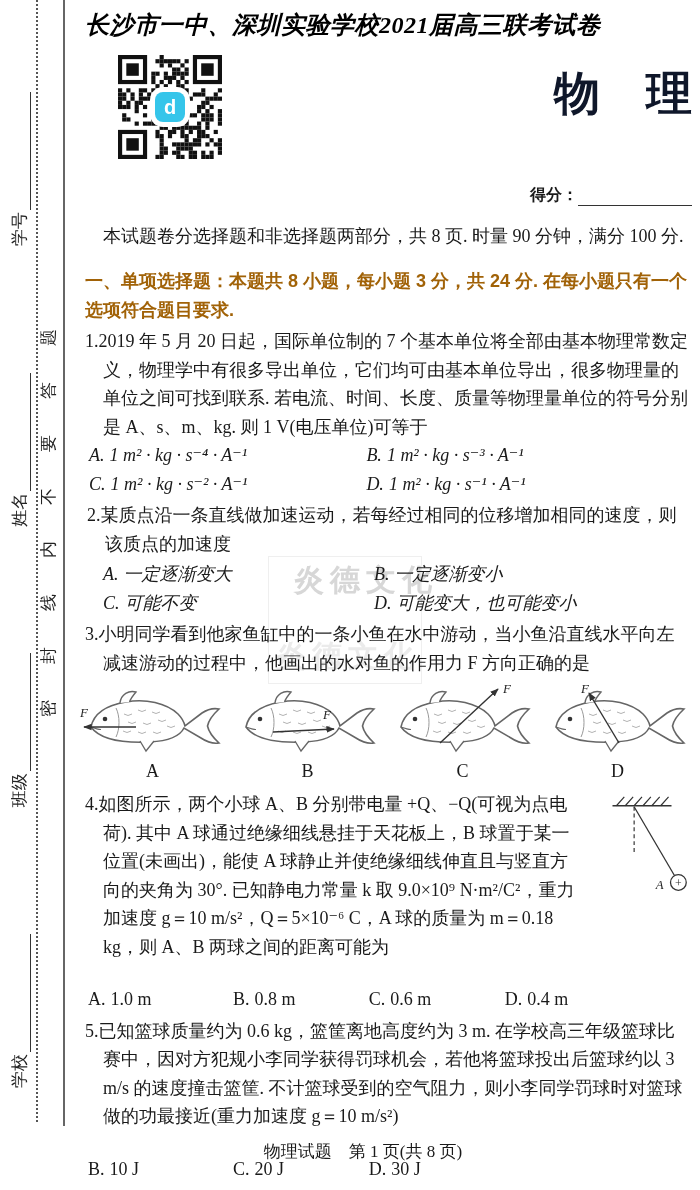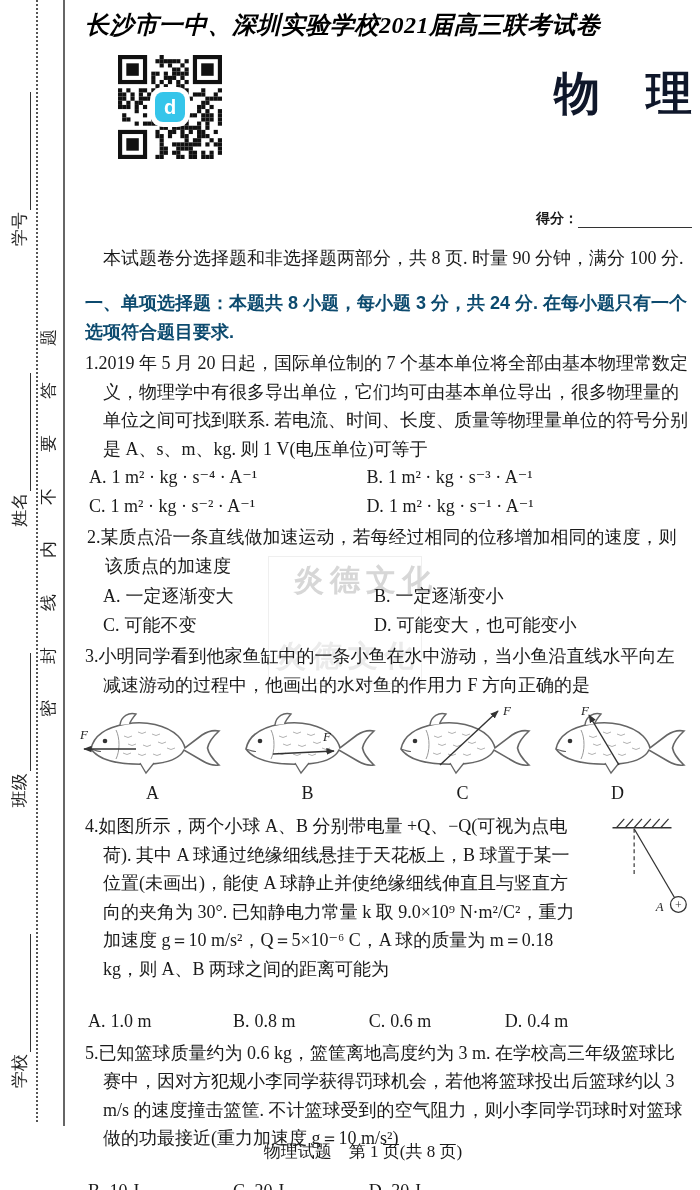--- a/index.html
+++ b/index.html
@@ -34,27 +34,27 @@
   .qr-wrap{position:absolute;left:33px;top:55px;width:104px;height:104px;}
   .qr-logo{
     position:absolute;left:70px;top:92px;width:30px;height:30px;background:#35c5ea;border-radius:8px;
     box-shadow:0 0 0 5px #fff;display:flex;align-items:center;justify-content:center;
     color:#fff;font-weight:bold;font-size:20px;font-family:"Liberation Sans",sans-serif;z-index:2;
   }
   .subject-title{
     margin-top:22px;text-align:right;font-size:46px;font-weight:bold;
     font-family:"Liberation Sans",sans-serif;color:#0f172a;
   }
-  .score-row{margin-top:82px;text-align:right;font-size:14px;font-weight:bold;font-family:"Liberation Sans",sans-serif;}
+  .score-row{margin-top:60px;text-align:right;font-size:16px;font-weight:bold;font-family:"Liberation Sans",sans-serif;}
   .score-blank{display:inline-block;width:114px;border-bottom:1.5px solid #333;height:20px;vertical-align:bottom;}
   .intro{margin-top:16px;font-size:18px;line-height:28px;text-indent:1em;}
-  .sec-heading{margin-top:17px;font-size:18px;line-height:28.5px;font-weight:bold;font-family:"Liberation Sans",sans-serif;color:#0c4a6e;}
+  .sec-heading{margin-top:17px;font-size:18px;line-height:28.5px;font-weight:bold;font-family:"Liberation Sans",sans-serif;color:#a16207;}
   .q{margin-top:3px;font-size:18px;line-height:28.5px;padding-left:18px;}
   .qnum{margin-left:-18px;}
-  .opts2{display:grid;grid-template-columns:46% 54%;margin-left:-14px;}
+  .opts2{display:grid;grid-template-columns:46% 54%;margin-left:-14px;font-style:italic;}
   .opts2.indented{margin-left:0;}
   .opts4{display:grid;grid-template-columns:24% 22.5% 22.5% 31%;margin-left:-15px;margin-top:24px;}
   .opt-label{margin-right:5px;}
   
   .fish-row{display:flex;margin-top:4px;margin-left:-10px;width:620px;}
   .fish-cell{width:25%;text-align:center;}
   .fish-cell svg{display:block;margin:0 auto;}
   .fish-label{font-size:18px;margin-top:0;}
   
   .q4-diagram{float:right;width:100px;height:118px;margin-left:8px;margin-bottom:2px;}

